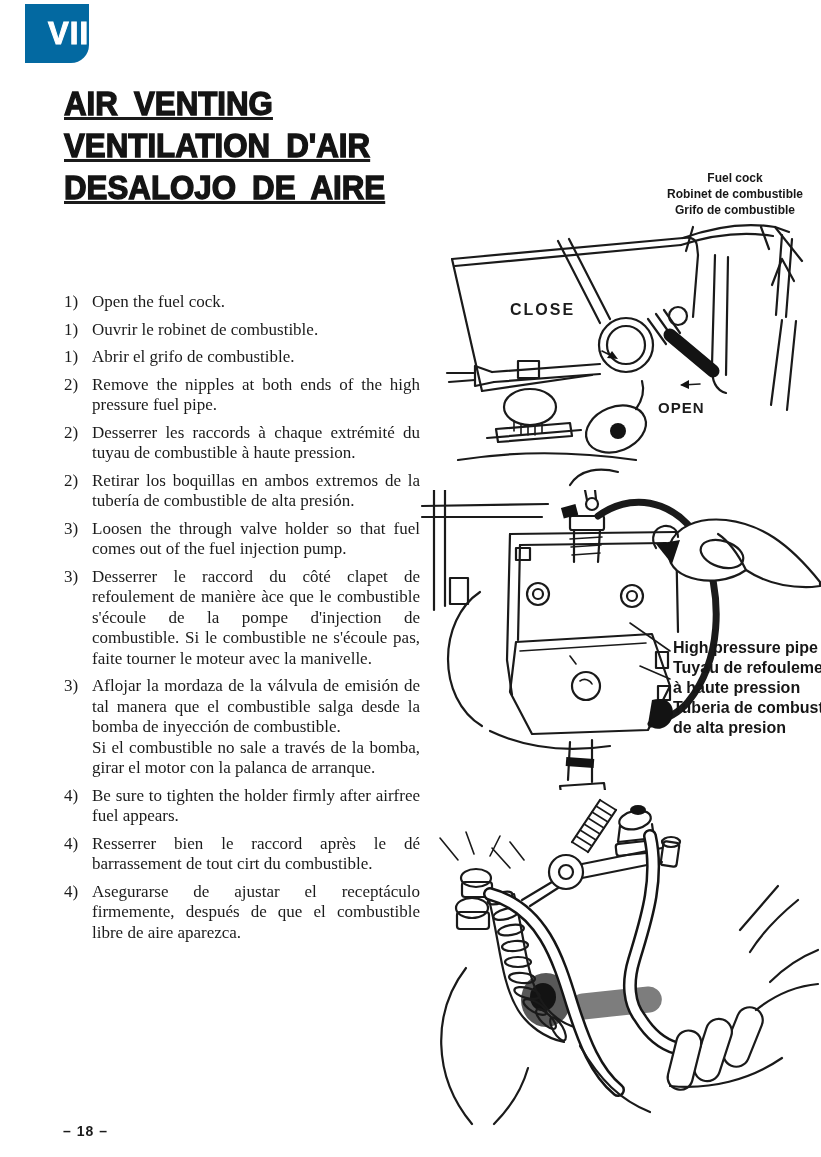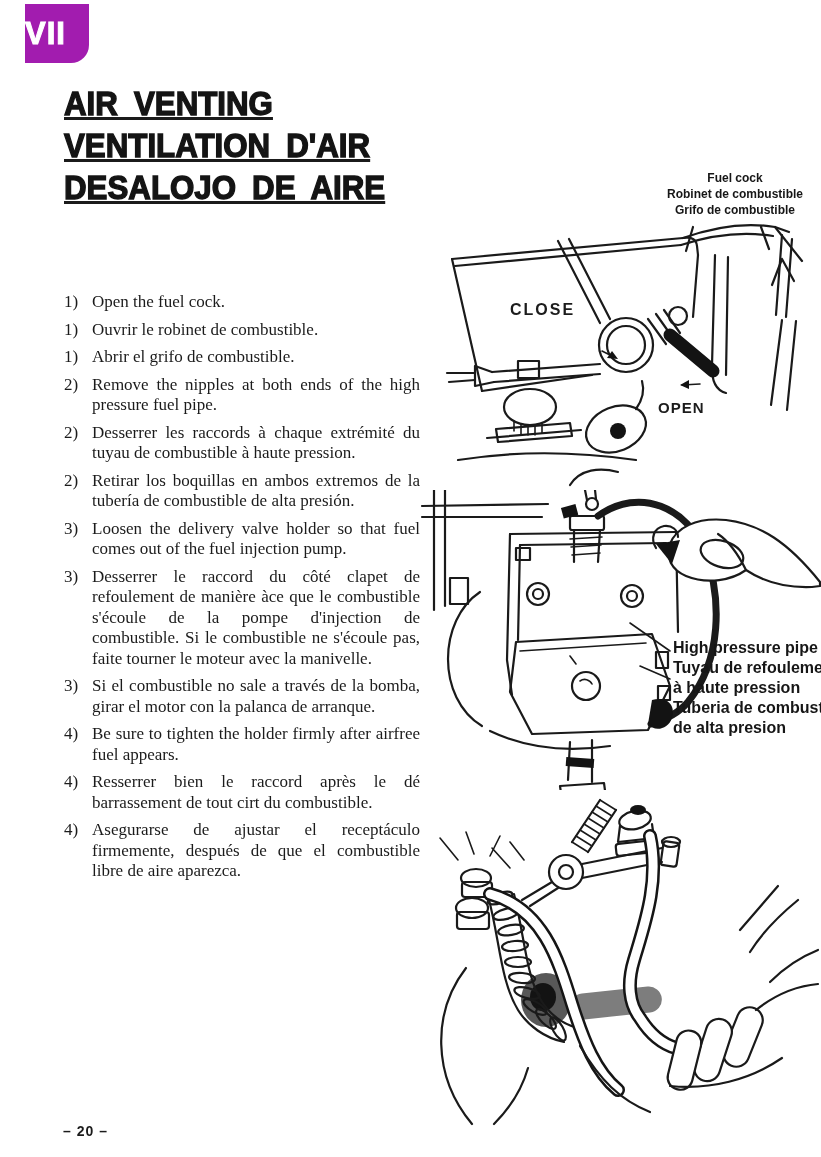--- a/index.html
+++ b/index.html
@@ -4,22 +4,22 @@
 <style>
   html,body{margin:0;padding:0;}
   body{background:#e8e8e8;}
   .page{
     position:relative;width:821px;height:1157px;background:#ffffff;
     overflow:hidden;color:#1b1b1b;font-family:"Liberation Serif",serif;
   }
   
   .tab{
     position:absolute;left:25px;top:4px;width:64px;height:59px;
-    background:#a21caf;border-radius:0 0 18px 0;
-    display:flex;align-items:center;justify-content:flex-start;
+    background:#0369a1;border-radius:0 0 18px 0;
+    display:flex;align-items:center;justify-content:flex-end;
   }
   .tab span{
     color:#fff;font-family:"Liberation Sans",sans-serif;font-weight:bold;
     font-size:31px;-webkit-text-stroke:1px #fff;letter-spacing:1px;
   }
   
   .title{position:absolute;left:64px;top:82px;text-decoration:underline;}
   .title div{
     font-family:"Liberation Sans",sans-serif;font-weight:bold;font-size:34px;
     line-height:42px;color:#141414;-webkit-text-stroke:1.4px #141414;
@@ -116,32 +116,33 @@
     <div class="step">
       <span class="num">2)</span>
       <div class="stext">
           <p>Retirar los boquillas en ambos extremos de la tubería de combustible de alta presión.</p>
         </div>
     </div>
 
     <div class="step gap">
       <span class="num">3)</span>
       <div class="stext">
-        <p>Loosen the delivery valve holder so that fuel comes out of the fuel injection pump.</p>
+        <p>Loosen the through valve holder so that fuel comes out of the fuel injection pump.</p>
       </div>
     </div>
     <div class="step">
       <span class="num">3)</span>
       <div class="stext">
           <p>Desserrer le raccord du côté clapet de refoulement de manière àce que le combustible s'écoule de la pompe d'injection de combustible. Si le combustible ne s'écoule pas, faite tourner le moteur avec la manivelle.</p>
         </div>
     </div>
     <div class="step">
       <span class="num">3)</span>
       <div class="stext">
+        <p>Aflojar la mordaza de la válvula de emisión de tal manera que el combustible salga desde la bomba de inyección de combustible.</p>
         <p>Si el combustible no sale a través de la bomba, girar el motor con la palanca de arranque.</p>
       </div>
     </div>
 
     <div class="step gap">
       <span class="num">4)</span>
       <div class="stext">
           <p>Be sure to tighten the holder firmly after airfree fuel appears.</p>
         </div>
     </div>
@@ -350,15 +351,15 @@
       <rect class="fw" x="300" y="216" width="26" height="62" rx="13" transform="rotate(22 313 247)"></rect>
       <rect class="fw" x="270" y="228" width="26" height="64" rx="13" transform="rotate(18 283 260)"></rect>
       <rect class="fw" x="242" y="240" width="25" height="60" rx="12" transform="rotate(14 254 270)"></rect>
       <path d="M326,220 C 346,204 366,196 388,194"></path>
       <path d="M240,296 C 280,300 320,290 352,268"></path>
       <path d="M388,160 C 368,168 352,180 340,192"></path>
       <path d="M150,256 C 170,290 190,310 220,322"></path>
     </svg>
   </div>
 
-  <div class="pagenum">– 20 –</div>
+  <div class="pagenum">– 18 –</div>
 
 </div>
 
 </body></html>

